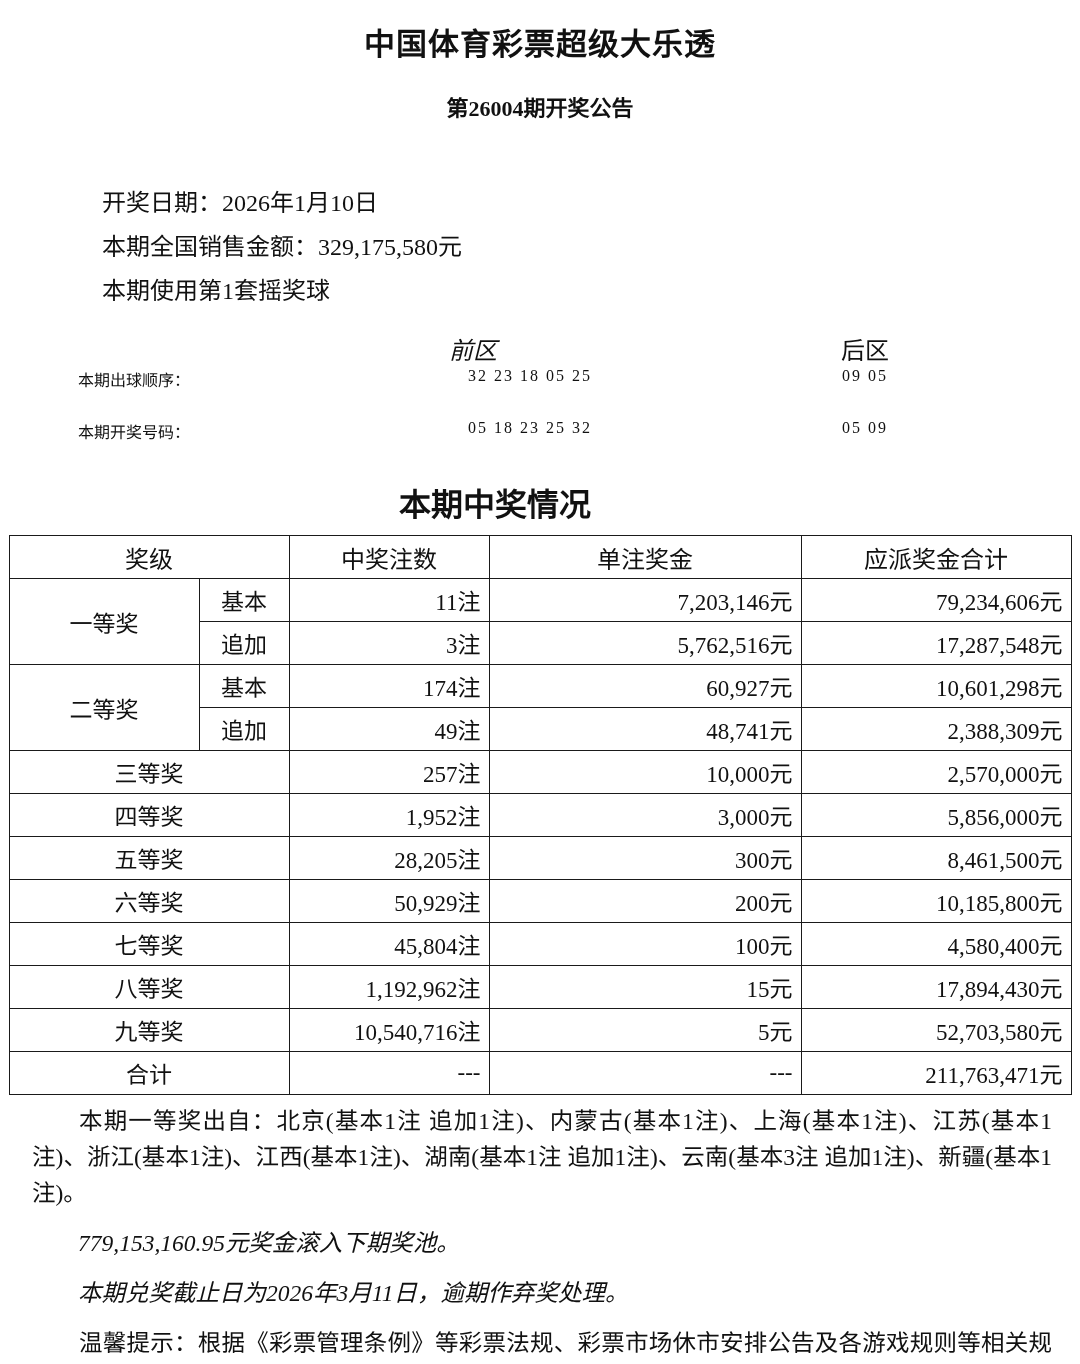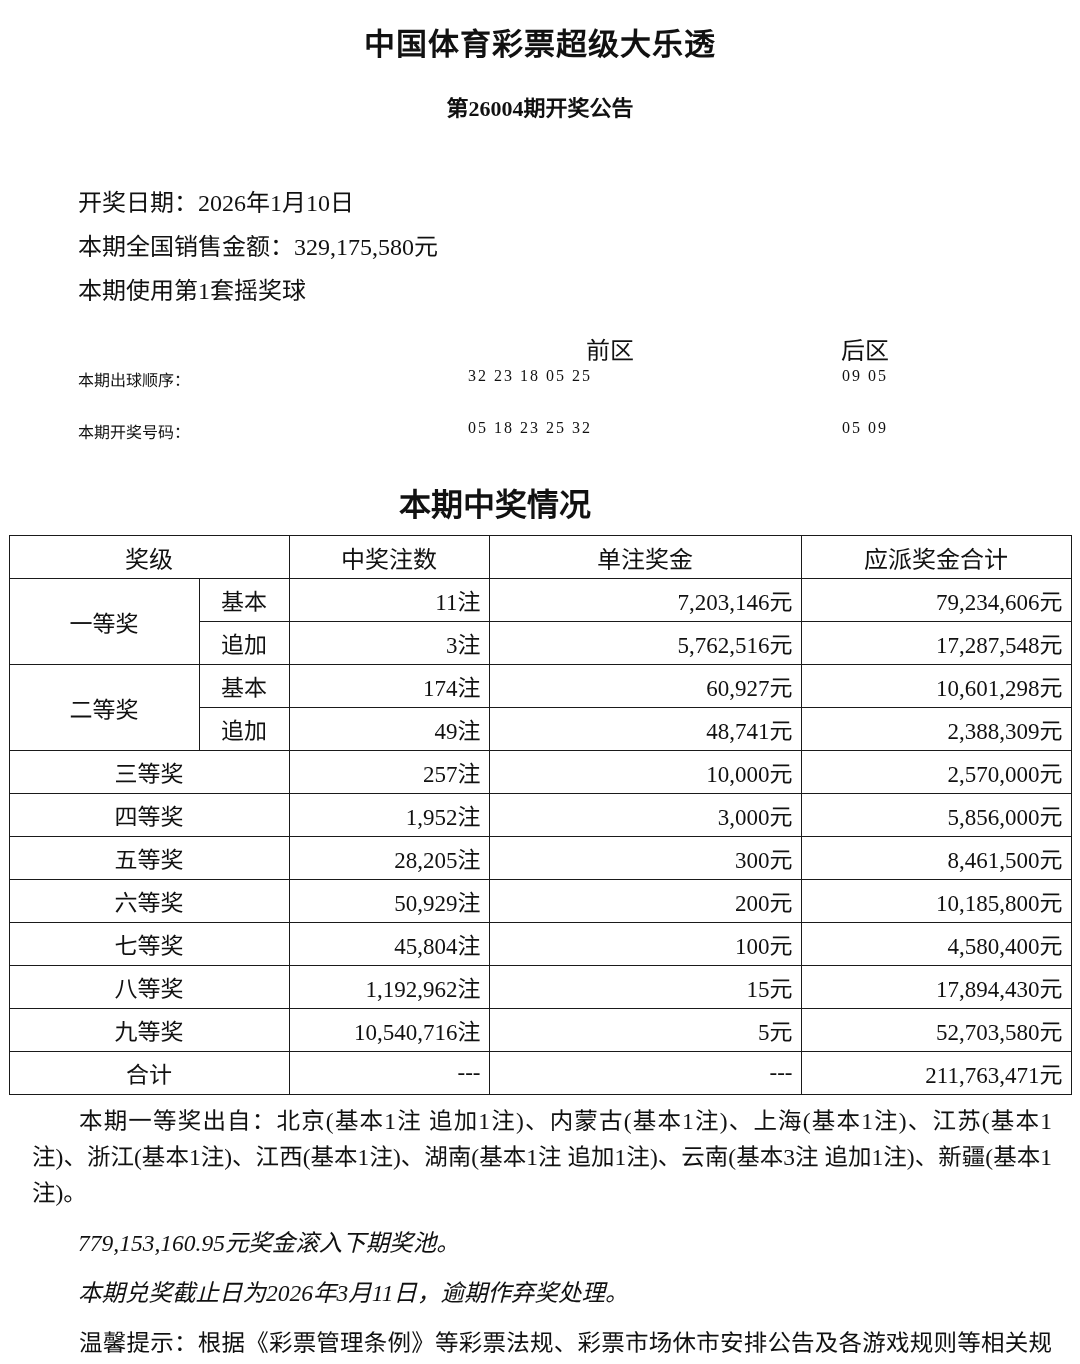--- a/index.html
+++ b/index.html
@@ -36,40 +36,41 @@
     text-align: center;
     font-size: 22px;
     font-weight: bold;
     margin: 30px 0 0 0;
     line-height: 1.3;
   }
 
   
   .info-block {
     margin-top: 58px;
-    padding-left: 78px;
+    padding-left: 102px;
   }
   .info-line {
     font-size: 24px;
     line-height: 44px;
     white-space: nowrap;
   }
 
   
   .zones {
     margin-top: 18px;
     position: relative;
     height: 36px;
   }
   .zone-front {
     position: absolute;
-    left: 434px;
+    left: 449px;
     width: 200px;
-    text-align: right;
+    text-align: left;
     font-size: 24px;
+    font-style: italic;
   }
   .zone-back {
     position: absolute;
     left: 770px;
     width: 190px;
     text-align: center;
     font-size: 24px;
   }
 
   .numrow {

